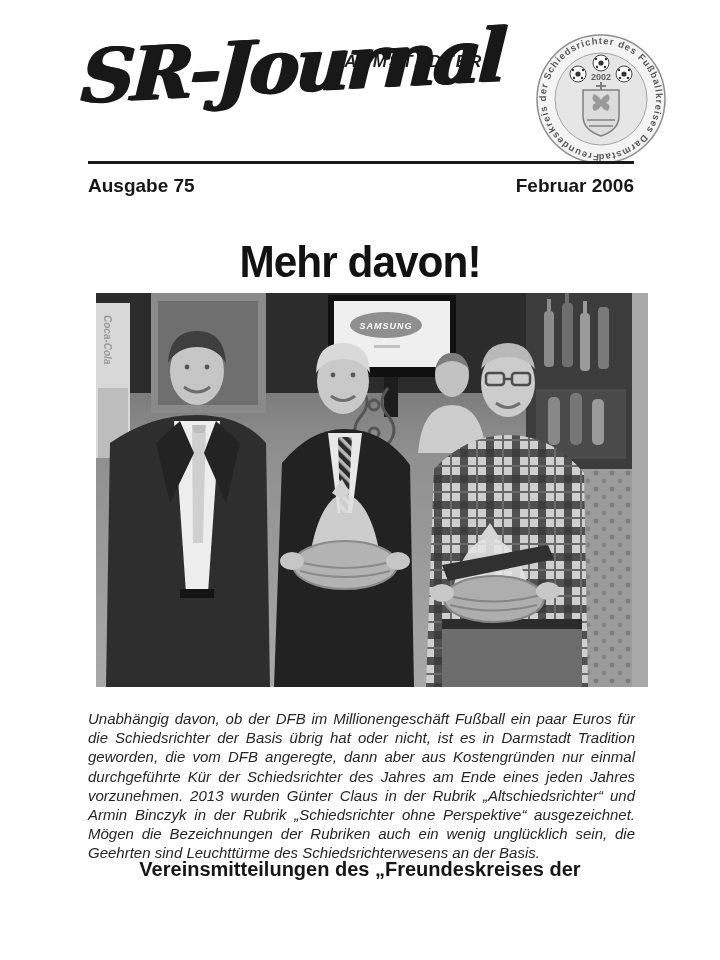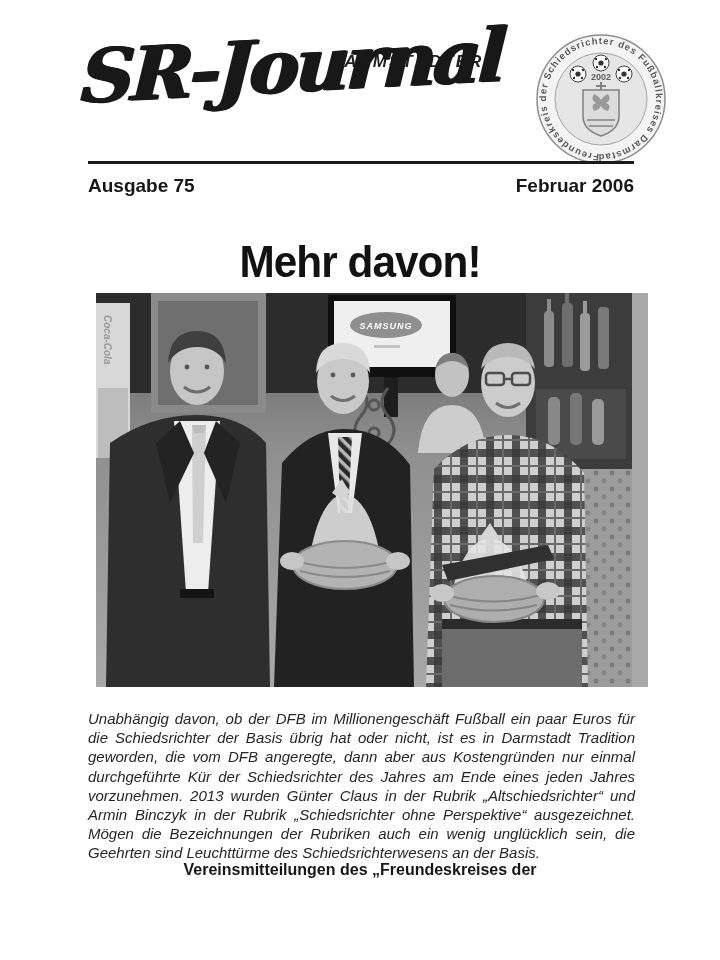--- a/index.html
+++ b/index.html
@@ -40,21 +40,21 @@
   .photo svg{display:block;}
   
   .body-text{
     position:absolute;left:88px;top:694px;width:547px;
     font-size:15px;font-style:italic;line-height:19.2px;
     text-align:justify;color:#262626;
   }
   
   .footer{
     position:absolute;left:0;top:858px;width:720px;text-align:center;
-    font-size:16px;font-weight:bold;line-height:23px;color:#161616;
+    font-size:20px;font-weight:bold;line-height:23px;color:#161616;
   }
 </style>
 </head>
 <body>
 
 <div class="page">
 
   <div class="masthead-kicker">DARMSTÄDTER</div>
   <div class="masthead-title">SR-Journal</div>
 

